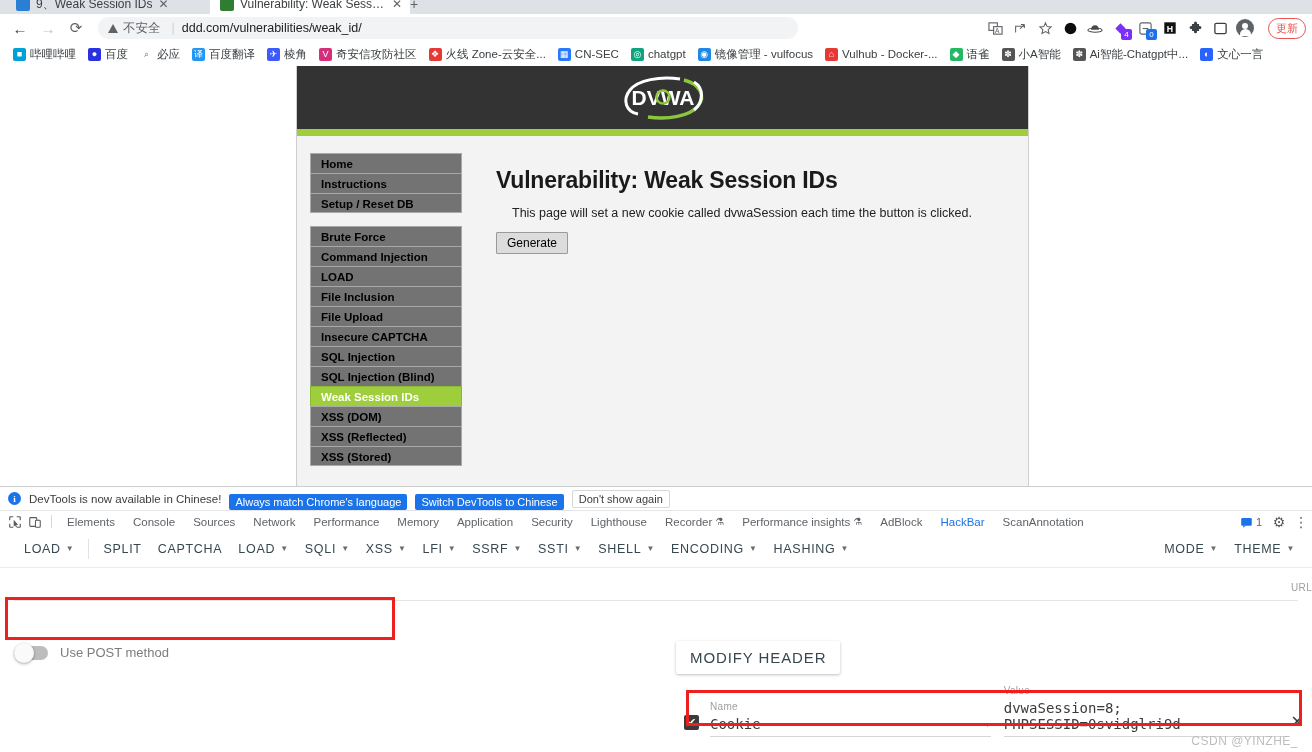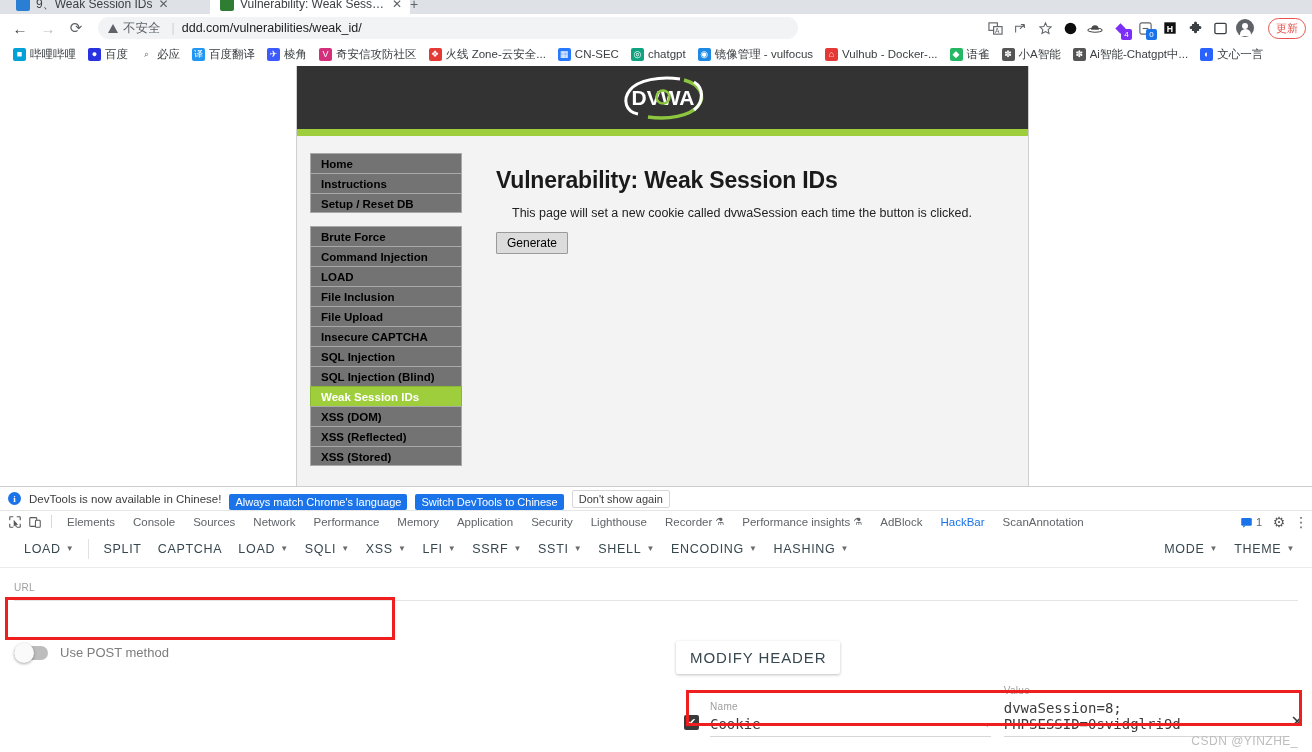--- a/index.html
+++ b/index.html
@@ -208,21 +208,21 @@
   .hb-btn {
     font-size: 12.5px; color: #37474f; letter-spacing: 0.7px;
     font-weight: 500; padding: 0 8px; display: flex; align-items: center; gap: 5px;
     white-space: nowrap;
   }
   .caret { font-size: 8px; color: #6b6b6b; }
   .hb-split { width: 1px; height: 20px; background: #e2e2e2; margin: 0 6px; }
   .hb-right { position: absolute; right: 9px; display: flex; align-items: flex-end; }
 
   .hb-url-wrap { position: absolute; top: 582px; left: 0; width: 1312px; }
-  .hb-label { font-size: 10px; color: #9e9e9e; padding-left: 14px; letter-spacing: .3px; }
+  .hb-label { font-size: 10px; color: #9e9e9e; padding-left: 14px; letter-spacing: .3px; text-align: right; }
   .hb-url-line {
     position: absolute; left: 14px; top: 18px; width: 1284px;
     border-bottom: 1px solid #e4e4e4; height: 1px;
   }
   .hb-url-text {
     position: absolute; left: 14px; top: 14px;
     font-family: "DejaVu Sans Mono", monospace;
     font-size: 14.5px; color: #2b2b2b; letter-spacing: 0px;
   }
   .redbox-url {

